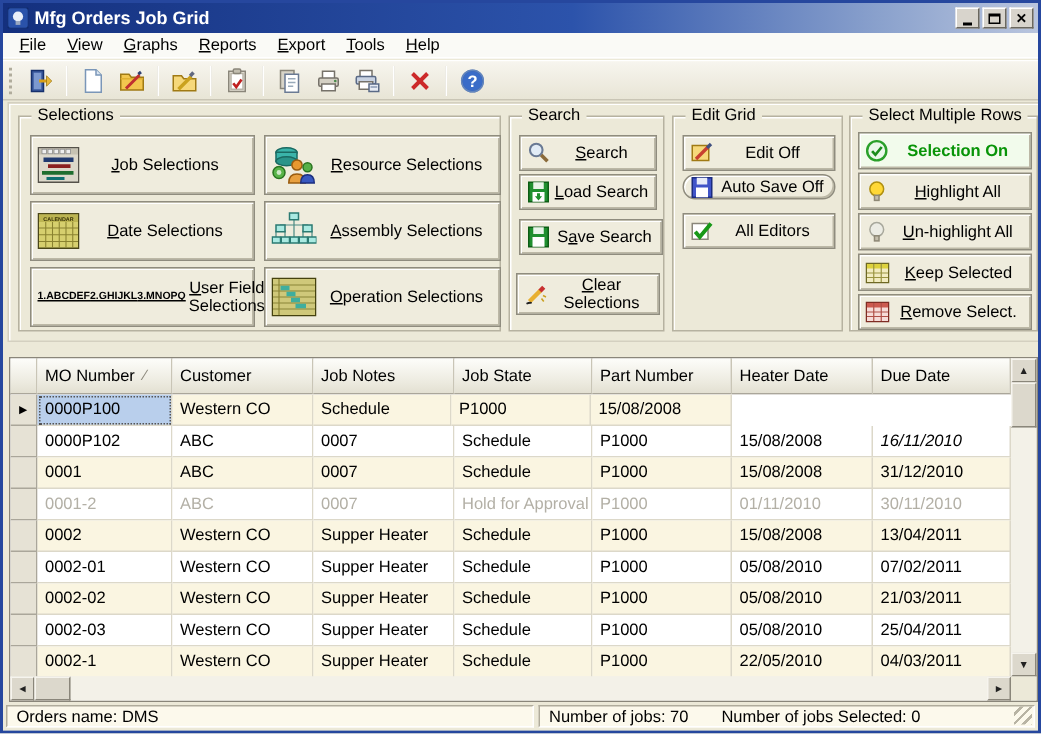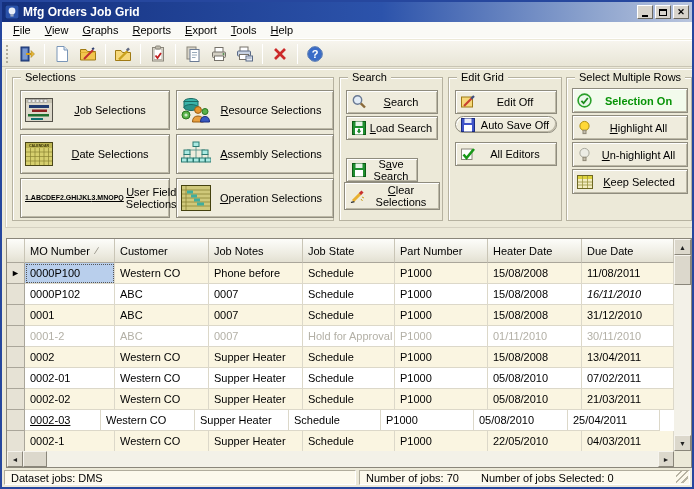--- a/index.html
+++ b/index.html
@@ -330,21 +330,21 @@
         <span class="ic">
           <svg width="16" height="16" viewBox="0 0 16 16">
             <rect x="1.5" y="1.5" width="13" height="13" fill="#1f8f2f" stroke="#0c5c14"></rect>
             <rect x="4.5" y="1.5" width="7" height="4.5" fill="#e8f4e8"></rect>
             <rect x="4" y="8" width="8" height="6.5" fill="#fff"></rect>
             <path d="M8 8.8 l2.4 2.8 h-1.4 v2 h-2 v-2 h-1.4 z" fill="#1f8f2f" transform="rotate(180 8 11.2)"></path>
           </svg>
         </span>
         <span class="lbl"><u>L</u>oad Search</span>
       </button>
-      <button class="gbtn" style="left:6px; top:80px; width:72px; height:24px;">
+      <button class="gbtn" style="left:6px; top:68px; width:96px; height:24px;">
         <span class="ic">
           <svg width="16" height="16" viewBox="0 0 16 16">
             <rect x="1.5" y="1.5" width="13" height="13" fill="#1f8f2f" stroke="#0c5c14"></rect>
             <rect x="4.5" y="1.5" width="7" height="4.5" fill="#e8f4e8"></rect>
             <rect x="4" y="8" width="8" height="6.5" fill="#fff"></rect>
           </svg>
         </span>
         <span class="lbl">S<u>a</u>ve Search</span>
       </button>
       <button class="gbtn" style="left:4px; top:104px; width:96px; height:28px;">
@@ -431,20 +431,35 @@
             <g stroke="#9a9440" stroke-width="0.8">
               <line x1="1" y1="7" x2="15" y2="7"></line>
                 <line x1="1" y1="10" x2="15" y2="10"></line>
               <line x1="5.5" y1="1" x2="5.5" y2="13"></line>
                 <line x1="10.5" y1="1" x2="10.5" y2="13"></line>
             </g>
           </svg>
         </span>
         <span class="lbl"><u>K</u>eep Selected</span>
       </button>
+      <button class="gbtn" style="left:5px; top:118px; width:116px; height:24px;">
+        <span class="ic">
+          <svg width="16" height="14" viewBox="0 0 16 14">
+            <rect x="0.5" y="0.5" width="15" height="13" fill="#f6dcd8" stroke="#7e2c24"></rect>
+            <rect x="1" y="1" width="14" height="3" fill="#cc5a50"></rect>
+            <g stroke="#b05048" stroke-width="0.8">
+              <line x1="1" y1="7" x2="15" y2="7"></line>
+                <line x1="1" y1="10" x2="15" y2="10"></line>
+              <line x1="5.5" y1="1" x2="5.5" y2="13"></line>
+                <line x1="10.5" y1="1" x2="10.5" y2="13"></line>
+            </g>
+          </svg>
+        </span>
+        <span class="lbl"><u>R</u>emove Select.</span>
+      </button>
     </div>
   </div>
 
   <div id="grid">
     <div id="grid-header">
         <div class="hcell" style="width: 18px;"></div>
         <div class="hcell" style="width: 90px;">
           <span>MO Number</span>
           <span class="sortmark">∕</span>
         </div>
@@ -465,25 +480,23 @@
         </div>
         <div class="hcell" style="width: 92px;">
           <span>Due Date</span>
         </div>
       </div>
     <div id="grid-body">
         <div class="grow zebra">
           <div class="gcell selcell" style="width: 18px;">►</div>
           <div class="gcell sel" style="width: 90px;">0000P100</div>
           <div class="gcell" style="width: 94px;">Western CO</div>
-          <div class="gcell" style="width: 94px;">Phone before</div>
           <div class="gcell" style="width: 92px;">Schedule</div>
           <div class="gcell" style="width: 93px;">P1000</div>
           <div class="gcell" style="width: 94px;">15/08/2008</div>
-          <div class="gcell" style="width: 92px;">11/08/2011</div>
         </div>
         <div class="grow">
           <div class="gcell selcell" style="width: 18px;"></div>
           <div class="gcell" style="width: 90px;">0000P102</div>
           <div class="gcell" style="width: 94px;">ABC</div>
           <div class="gcell" style="width: 94px;">0007</div>
           <div class="gcell" style="width: 92px;">Schedule</div>
           <div class="gcell" style="width: 93px;">P1000</div>
           <div class="gcell" style="width: 94px;">15/08/2008</div>
           <div class="gcell" style="width: 92px; font-style: italic;">16/11/2010</div>
@@ -533,21 +546,21 @@
           <div class="gcell" style="width: 90px;">0002-02</div>
           <div class="gcell" style="width: 94px;">Western CO</div>
           <div class="gcell" style="width: 94px;">Supper Heater</div>
           <div class="gcell" style="width: 92px;">Schedule</div>
           <div class="gcell" style="width: 93px;">P1000</div>
           <div class="gcell" style="width: 94px;">05/08/2010</div>
           <div class="gcell" style="width: 92px;">21/03/2011</div>
         </div>
         <div class="grow">
           <div class="gcell selcell" style="width: 18px;"></div>
-          <div class="gcell" style="width: 76px; text-decoration: underline;">0002-03</div>
+          <div class="gcell" style="width: 90px;">0002-03</div>
           <div class="gcell" style="width: 94px;">Western CO</div>
           <div class="gcell" style="width: 94px;">Supper Heater</div>
           <div class="gcell" style="width: 92px;">Schedule</div>
           <div class="gcell" style="width: 93px;">P1000</div>
           <div class="gcell" style="width: 94px;">05/08/2010</div>
           <div class="gcell" style="width: 92px;">25/04/2011</div>
         </div>
         <div class="grow zebra">
           <div class="gcell selcell" style="width: 18px;"></div>
           <div class="gcell" style="width: 90px;">0002-1</div>
@@ -567,21 +580,21 @@
     <div id="hscroll">
       <div class="left arrowbox">◄</div>
       <div class="thumb"></div>
       <div class="right arrowbox">►</div>
     </div>
     <div id="scorner"></div>
   </div>
 
   <div id="statusbar">
     <div class="spanel" id="spanel1">
-      <span>Dataset jobs:  DMS</span>
+      <span>Orders name:  DMS</span>
     </div>
     <div class="spanel" id="spanel2">
       <span>Number of jobs: 70</span>
       <span class="gap"></span>
       <span>Number of jobs Selected: 0</span>
       <span id="resize-grip"></span>
     </div>
   </div>
 
 </div>

